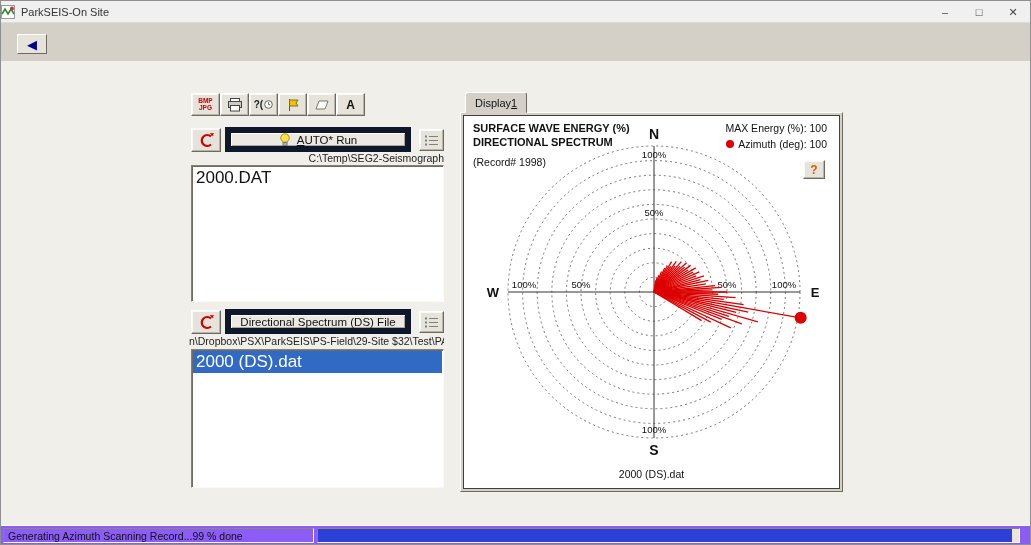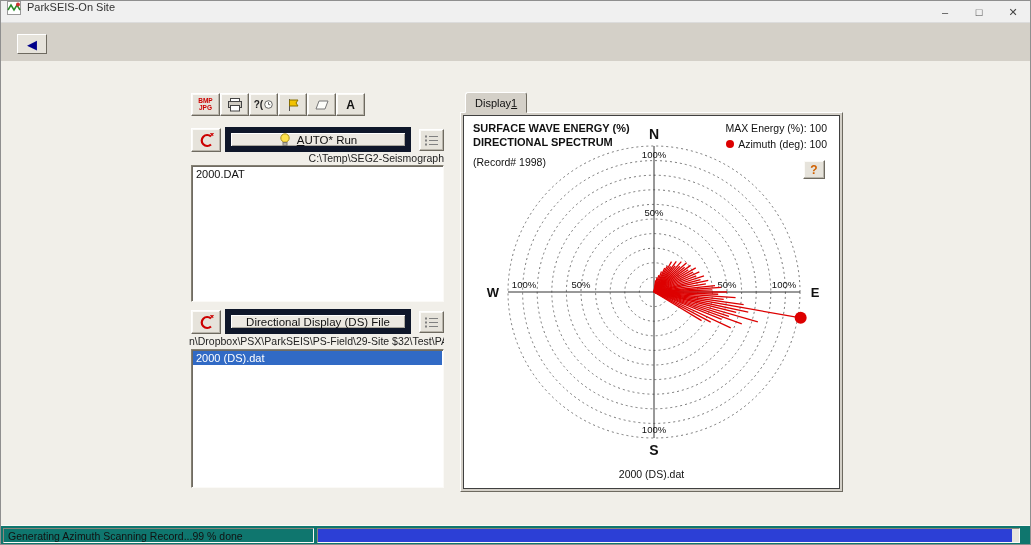--- a/index.html
+++ b/index.html
@@ -6,21 +6,21 @@
   html,body { margin:0; padding:0; background:#888; }
   body { font-family:"Liberation Sans", sans-serif; }
   #window {
     position:relative; width:1031px; height:545px;
     background:#f1efe9; border:1px solid #8f8f8f; overflow:hidden;
   }
   
   .titlebar {
     position:absolute; top:0; left:0; right:0; height:22px;
     background:#f0f0f0; border-bottom:1px solid #dcdcdc;
-    display:flex; align-items:flex-start; padding-left:6px;
+    display:flex; align-items:center; 
   }
   .titlebar .app-title { font-size:11px; color:#333; margin-left:6px; }
   .win-controls { position:absolute; right:0; top:0; height:22px; display:flex; }
   .win-btn { width:34px; height:22px; display:flex; align-items:center; justify-content:center;
              font-size:11px; color:#444; }
   
   .header {
     position:absolute; top:22px; left:0; right:0; height:38px;
     background:#d4d0c8;
   }
@@ -72,21 +72,21 @@
     display:flex; align-items:center; justify-content:center; cursor:default;
   }
   .path-label {
     position:absolute; left:188px; width:255px; text-align:right;
     font-size:10.5px; color:#222; white-space:nowrap; overflow:hidden;
   }
   .listbox {
     position:absolute; left:190px; width:253px; overflow:hidden;
     padding:1px;
   }
-  .list-item { font-size:11px; color:#111; padding:1px 3px; white-space:nowrap; }
+  .list-item { font-size:17px; color:#111; padding:1px 3px; white-space:nowrap; }
   .list-item.selected { background:#316ac5; color:#fff; }
   
   .tab {
     position:absolute; left:464px; top:91px; height:21px; padding:0 9px;
     background:#d4d0c8; border:1px solid; border-color:#ffffff #6e6a60 transparent #ffffff;
     border-radius:3px 3px 0 0; z-index:2;
     display:flex; align-items:center; font-size:11px; color:#111; cursor:default;
   }
   #plot-frame {
     position:absolute; left:459px; top:111px; width:383px; height:380px;
@@ -104,21 +104,21 @@
   .red-dot { width:8px; height:8px; border-radius:50%; background:#dd0000; display:inline-block; }
   .help-btn {
     position:absolute; right:14px; top:44px; width:22px; height:19px;
     display:flex; align-items:center; justify-content:center;
     font-size:12px; font-weight:bold; color:#d06000; cursor:default;
   }
   .plot-file { position:absolute; left:0; right:0; top:352px; text-align:center; font-size:10.5px; color:#111; }
   
   .statusbar {
     position:absolute; left:0; right:0; bottom:0; height:19px;
-    background:#0f766e; border-top:1px solid #fbfaf7;
+    background:#8b5cf6; border-top:1px solid #fbfaf7;
   }
   .status-cell {
     position:absolute; left:2px; top:2px; width:311px; height:15px;
     border:1px solid; border-color:#8a867c #fbfaf7 #fbfaf7 #8a867c;
     font-size:10.5px; color:#111; padding:1px 4px; white-space:nowrap; overflow:hidden;
   }
   .progress-track {
     position:absolute; left:316px; top:2px; width:703px; height:15px;
     border:1px solid; border-color:#8a867c #fbfaf7 #fbfaf7 #8a867c;
     background:#e8e5dd;
@@ -236,21 +236,21 @@
 
   <div class="icon-btn raised" style="left:190px; top:309px">
     <span style="display:inline-flex">
       <svg width="17" height="15">
           <path d="M 13 3.5 A 5.5 5.5 0 1 0 13 11.5" fill="none" stroke="#cc0000" stroke-width="2.2"></path>
           <text x="12" y="7" font-size="10" fill="#cc0000" font-weight="bold" font-family="Liberation Sans, sans-serif">*</text>
         </svg>
     </span>
   </div>
   <div class="wide-btn" style="top:308px">
-    <span>Directional Display (DS) File</span>
+    <span>Directional Spectrum (DS) File</span>
   </div>
   <div class="mini-btn raised" style="top:310px">
     <span style="display:inline-flex">
       <svg width="14" height="12">
           <g stroke="#808080">
             <line x1="4" y1="2.5" x2="13" y2="2.5"></line>
             <line x1="4" y1="6.5" x2="13" y2="6.5"></line>
             <line x1="4" y1="10.5" x2="13" y2="10.5"></line>
           </g>
           <g fill="#808080">

